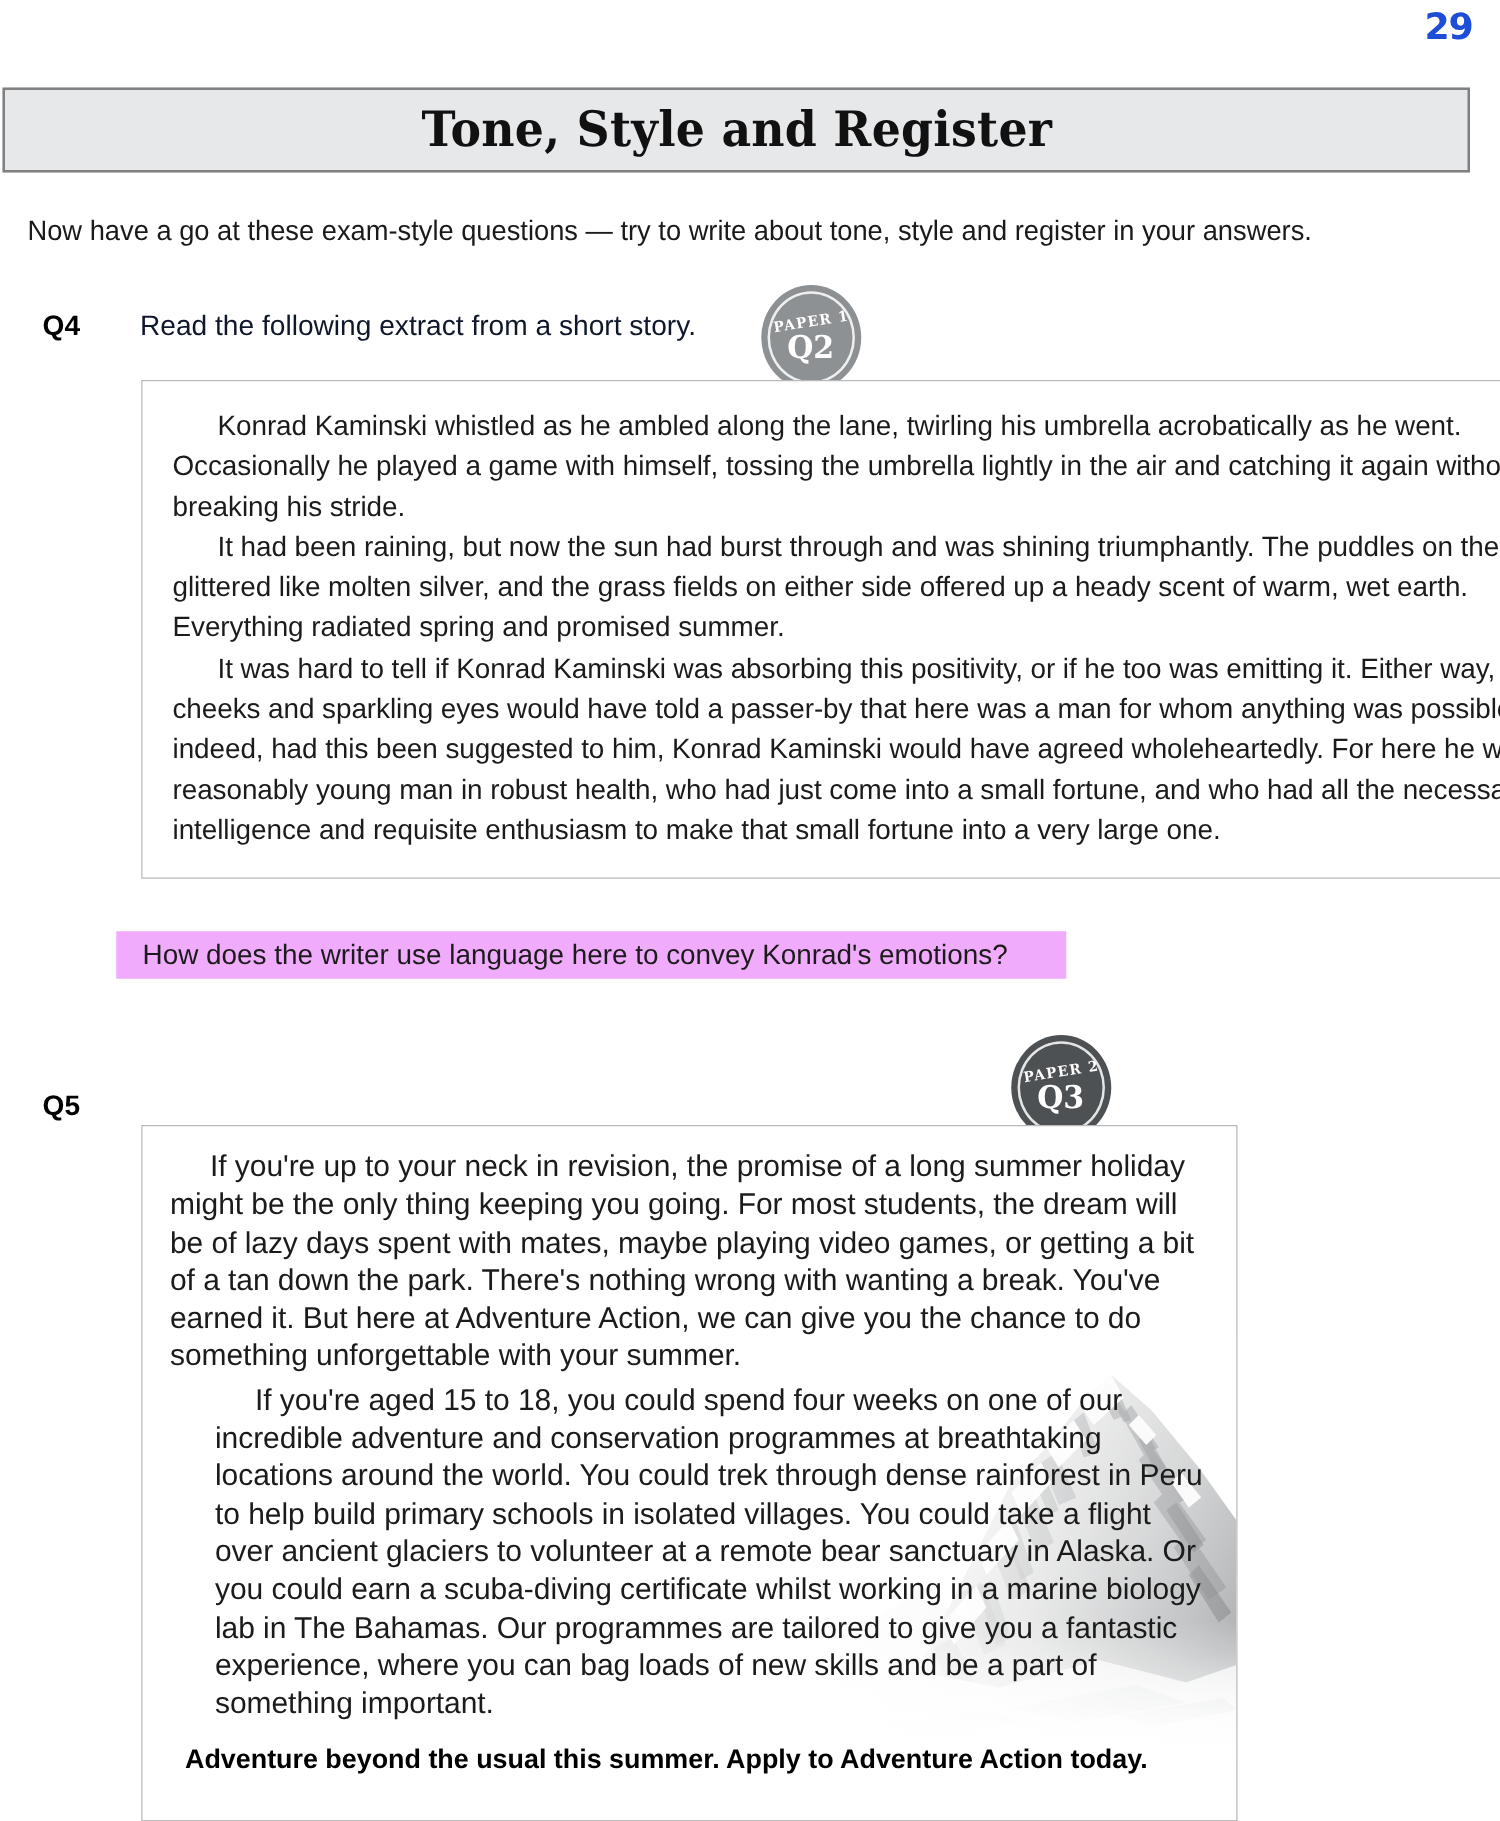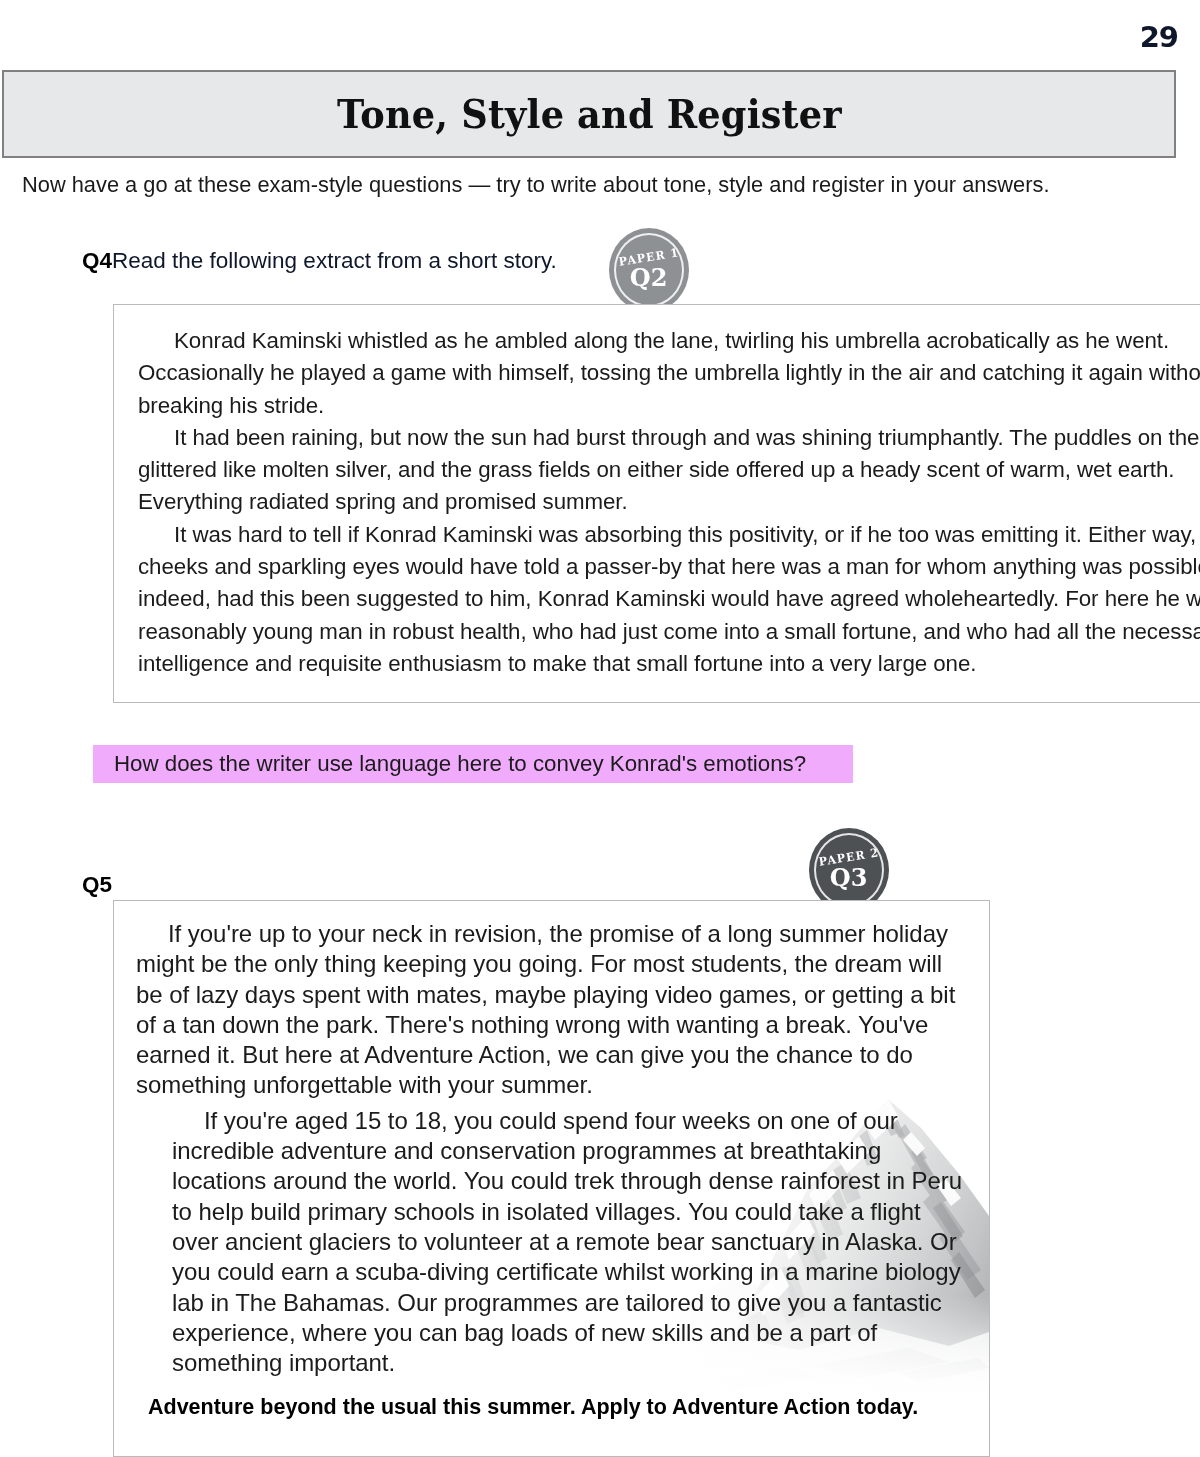--- a/index.html
+++ b/index.html
@@ -12,36 +12,36 @@
     height: 1457px;
     position: relative;
     font-family: "Liberation Sans", sans-serif;
     color: #000000;
     overflow: hidden;
   }
 
   
   .page-number {
     position: absolute;
-    top: 20px;
+    top: 4px;
     right: 22px;
     font-family: "DejaVu Sans", sans-serif;
     font-size: 29px;
     font-weight: 700;
     letter-spacing: -1px;
-    color: #0f172a;
+    color: #1d4ed8;
   }
 
   
   .title-banner {
     position: absolute;
     left: 2px;
     top: 70px;
     width: 1174px;
-    height: 88px;
+    height: 68px;
     background: #e6e8ea;
     border: 2px solid #808080;
     box-sizing: border-box;
     display: flex;
     align-items: center;
     justify-content: center;
   }
   .title-banner-text {
     font-family: "DejaVu Serif", serif;
     font-size: 39px;
@@ -61,21 +61,20 @@
     white-space: nowrap;
     transform: scaleX(0.97);
     transform-origin: left center;
   }
 
   
   .q-row {
     position: absolute;
     display: flex;
     align-items: baseline;
-    text-align: right;
   }
   .q-label {
     font-size: 22.5px;
     font-weight: 700;
     color: #000;
     width: 78px;
   }
   .q-text {
     font-size: 22.5px;
     color: #0f172a;

